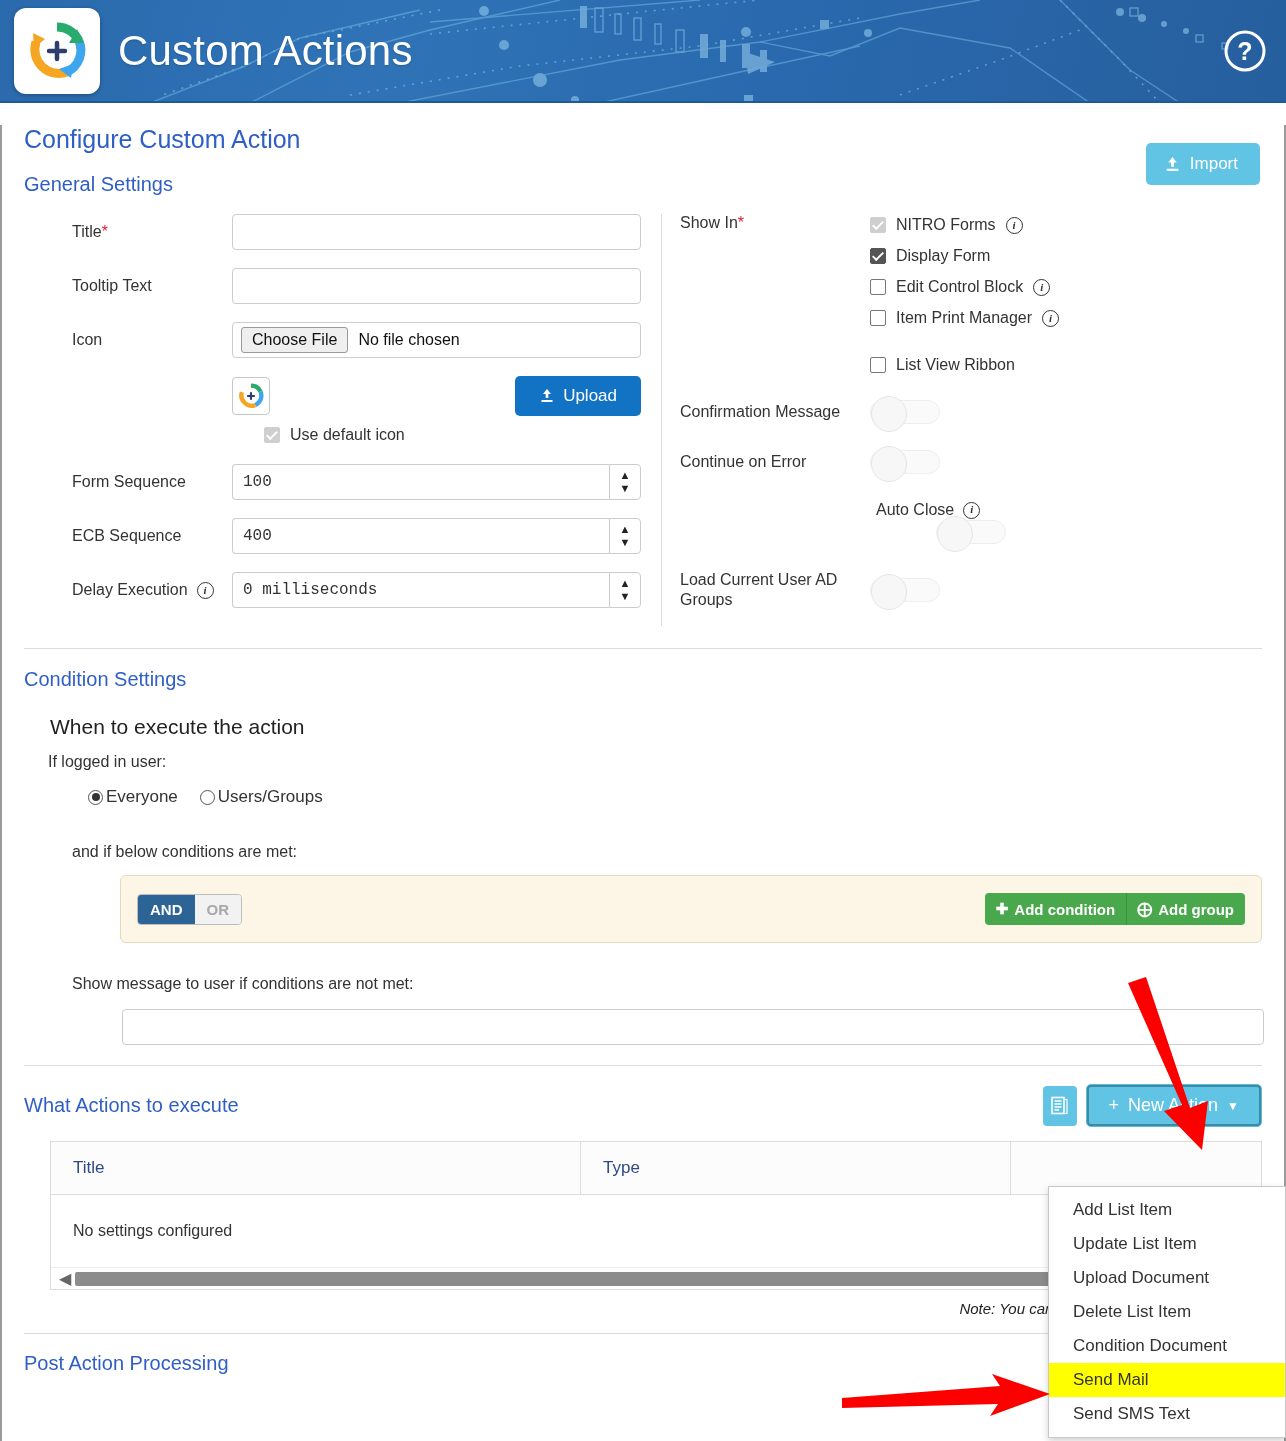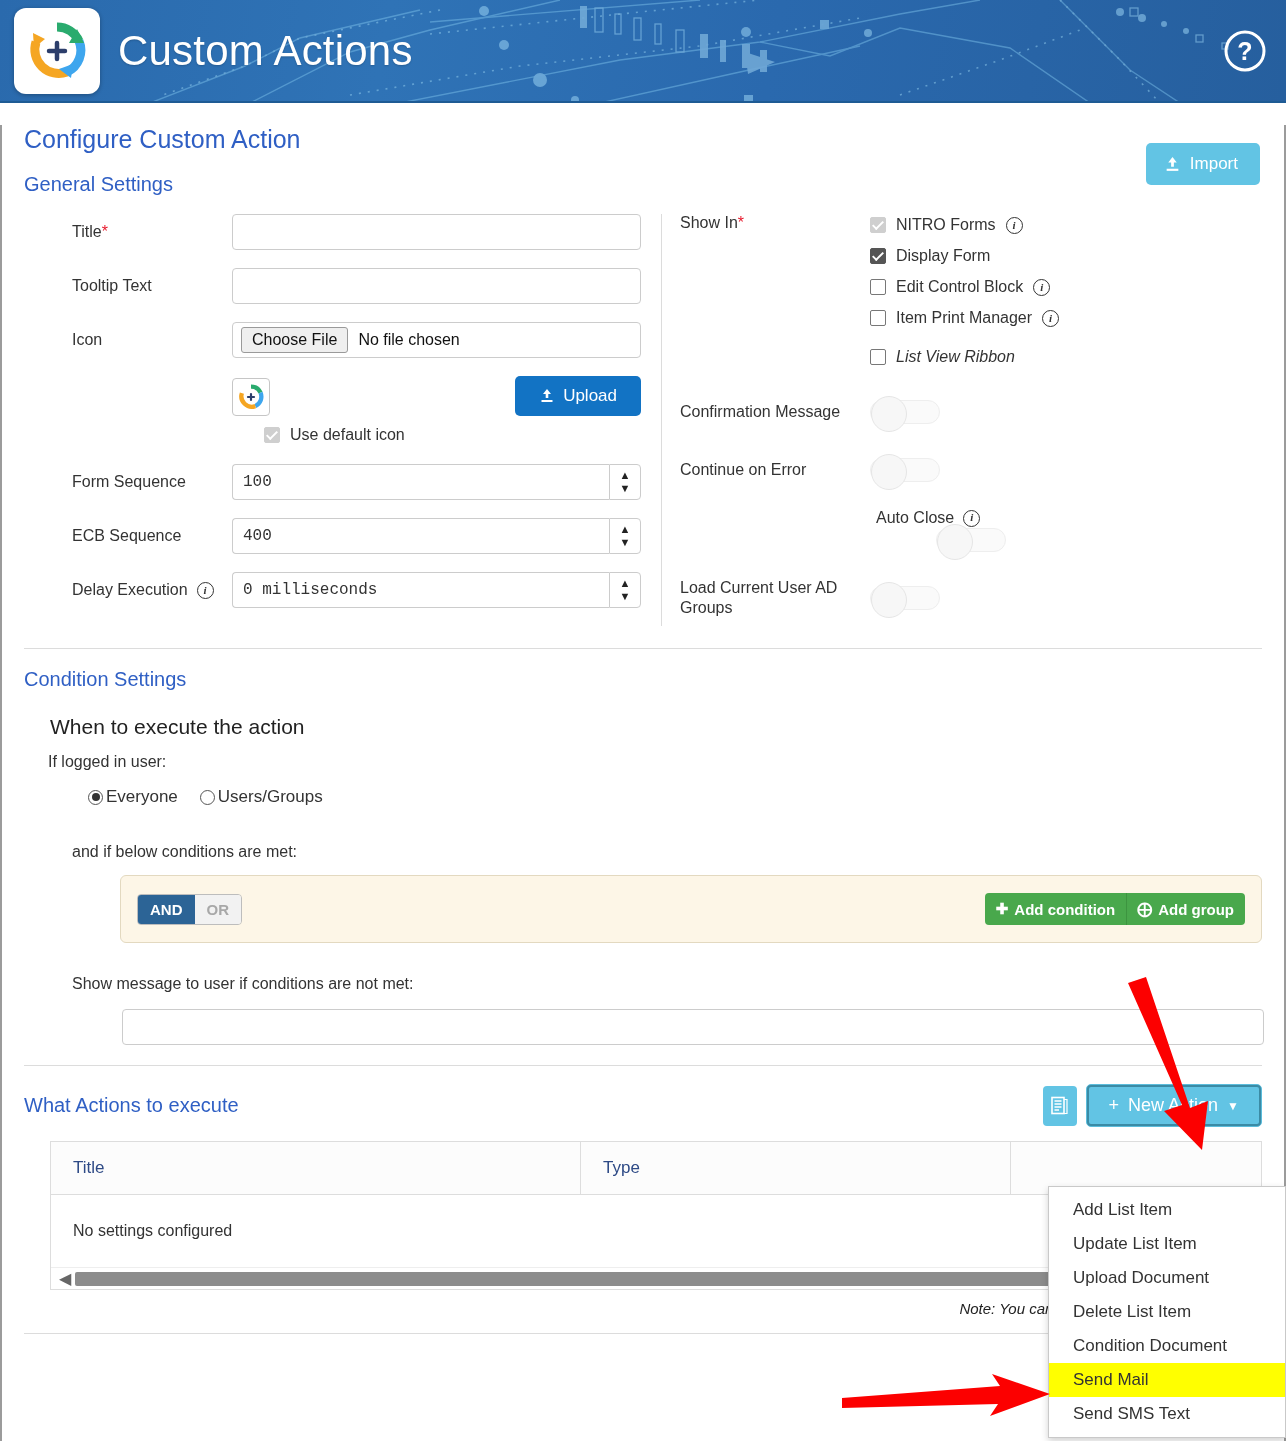--- a/index.html
+++ b/index.html
@@ -79,21 +79,21 @@
     flex:1; height:36px; border:1px solid #ccc; border-radius:4px; background:#fff;
     display:flex; align-items:center; padding:0 8px; gap:10px;
   }
   .choose-file {
     border:1px solid #9a9a9a; border-radius:3px; background:#efefef;
     font-size:16px; padding:3px 10px; color:#111; cursor:pointer;
     font-family:"Liberation Sans", sans-serif;
   }
   .file-none { font-size:16px; color:#111; }
 
-  .iconrow { display:flex; align-items:flex-end; margin:0 0 10px 208px; }
+  .iconrow { display:flex; align-items:center; margin:0 0 10px 208px; }
   .icon-thumb {
     width:38px; height:38px; border:1px solid #c6c6c6; border-radius:4px;
     background:#fff; display:flex; align-items:center; justify-content:center;
   }
   .upload-btn {
     margin-left:auto; background:#1273c4; border:none; border-radius:5px;
     color:#fff; font-size:17px; padding:10px 24px; cursor:pointer;
     display:flex; align-items:center; gap:8px;
     font-family:"Liberation Sans", sans-serif;
   }
@@ -136,23 +136,23 @@
     width:17px; height:17px; border-radius:50%; border:1.5px solid #333;
     display:inline-flex; align-items:center; justify-content:center;
     font-size:11px; font-weight:bold; font-style:italic; color:#333; flex:0 0 auto;
     font-family:"Liberation Serif", serif;
   }
 
   .showin-wrap { display:flex; }
   .showin-label { width:190px; font-size:16px; }
   .cblist { display:flex; flex-direction:column; gap:13px; padding-top:2px; }
   .cbrow { display:flex; align-items:center; gap:10px; font-size:16px; }
-  .cbrow.gap { margin-top:8px;font-style:italic; }
-
-  .togrow { display:flex; align-items:center; margin-top:34px; }
+  .cbrow.gap { margin-top:16px; }
+
+  .togrow { display:flex; align-items:center; margin-top:26px; }
   .toglabel { width:190px; font-size:16px; line-height:1.25; }
   .toggle {
     width:70px; height:24px; border-radius:12px; background:#fafafa;
     border:1px solid #eee; position:relative; cursor:pointer; flex:0 0 auto;
   }
   .toggle::after {
     content:""; position:absolute; left:0; top:-5px; width:34px; height:34px;
     border-radius:50%; background:#f7f7f7; border:1px solid #e6e6e6;
   }
 
@@ -546,20 +546,21 @@
     </div>
     <div class="tbl-scroll">
       <span class="sc-arrow">◀</span>
       <div class="sc-bar"></div>
     </div>
   </div>
 
   <div class="note">Note: You can drag-drop actions in the gri</div>
 
   <div class="hr2"></div>
+  <h2 class="post-title">Post Action Processing</h2>
 </div>
 
 <div class="dropdown">
   <div class="dd-item">Add List Item</div>
   <div class="dd-item">Update List Item</div>
   <div class="dd-item">Upload Document</div>
   <div class="dd-item">Delete List Item</div>
   <div class="dd-item">Condition Document</div>
   <div class="dd-item hl">Send Mail</div>
   <div class="dd-item">Send SMS Text</div>

